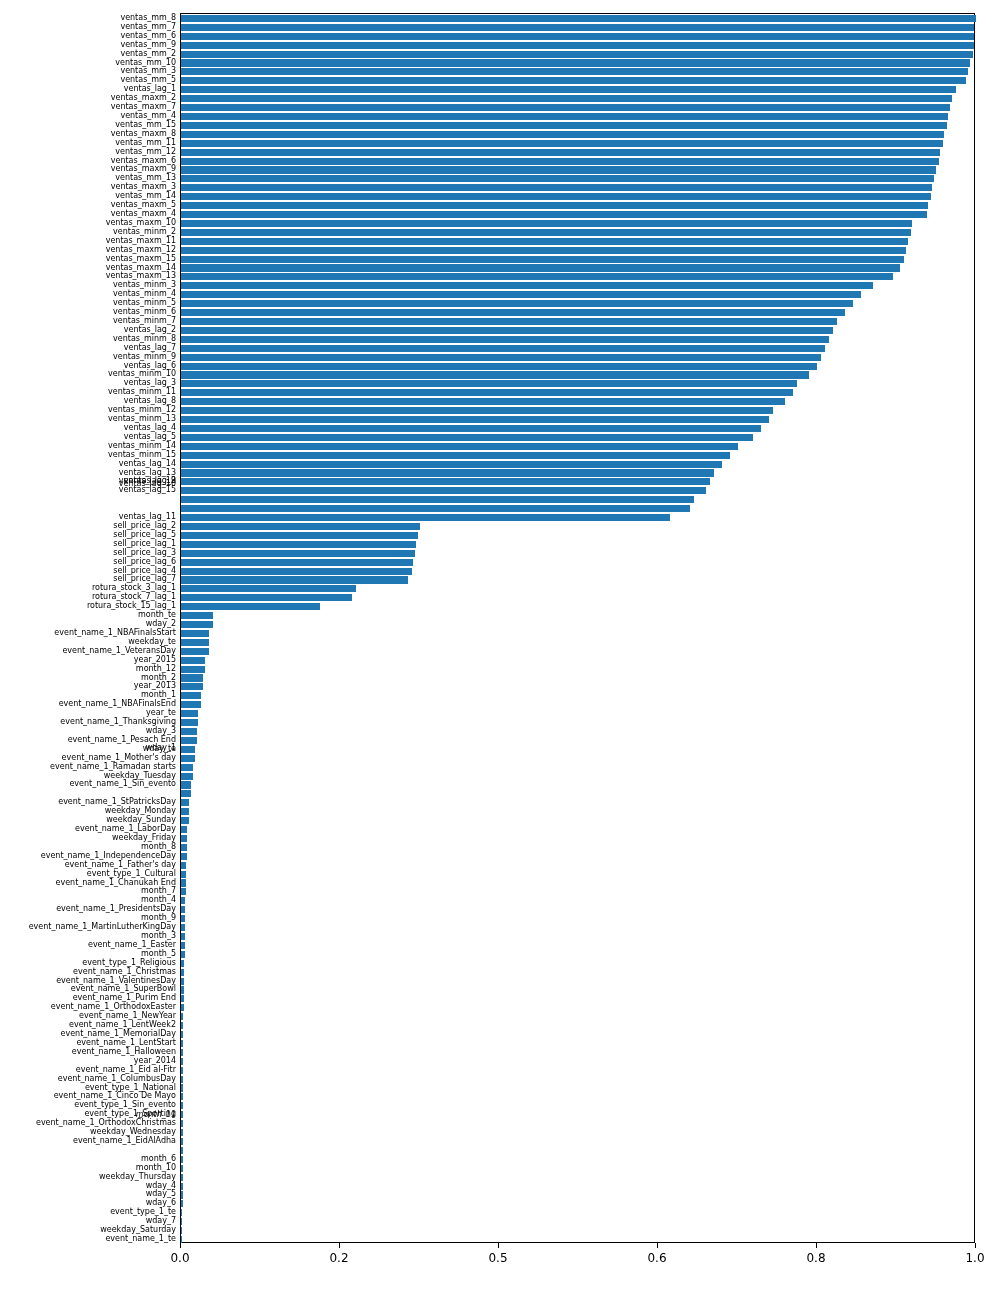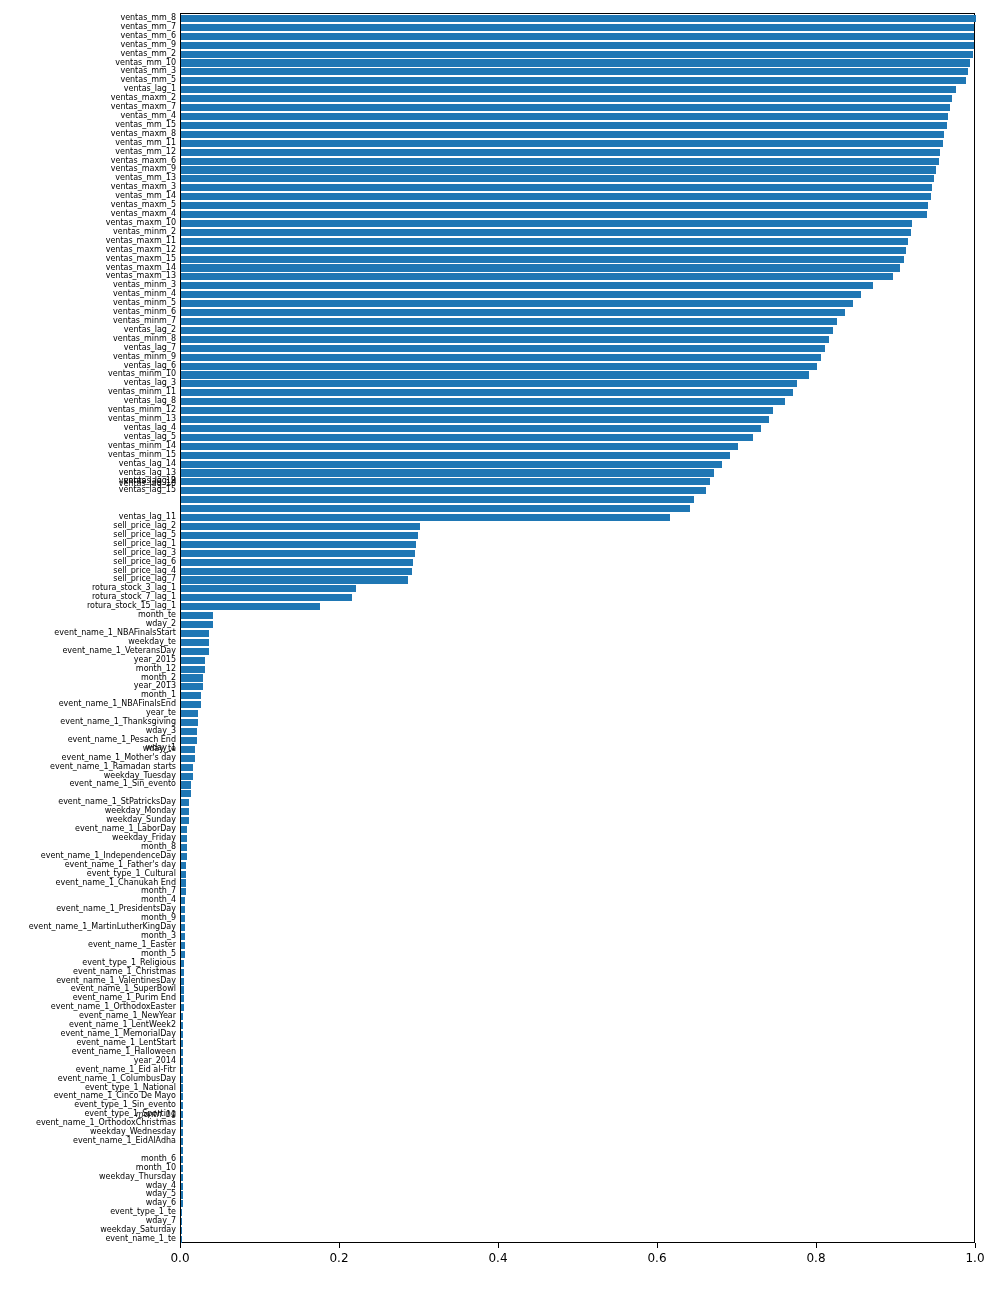--- a/index.html
+++ b/index.html
@@ -358,21 +358,21 @@
         <div class="bar" style="left: 0px; top: 1213.07px; width: 0.795px; height: 7.13043px;"></div>
         <div class="bar" style="left: 0px; top: 1221.98px; width: 0.795px; height: 7.13043px;"></div>
       </div>
   </div>
   <div class="xaxis" id="xaxis">
       <div class="xtick" style="left: 0px;"></div>
       <div class="xticklabel" style="left: 0px;">0.0</div>
       <div class="xtick" style="left: 159px;"></div>
       <div class="xticklabel" style="left: 159px;">0.2</div>
       <div class="xtick" style="left: 318px;"></div>
-      <div class="xticklabel" style="left: 318px;">0.4</div>
+      <div class="xticklabel" style="left: 318px;">0.5</div>
       <div class="xtick" style="left: 477px;"></div>
       <div class="xticklabel" style="left: 477px;">0.6</div>
       <div class="xtick" style="left: 636px;"></div>
       <div class="xticklabel" style="left: 636px;">0.8</div>
       <div class="xtick" style="left: 795px;"></div>
       <div class="xticklabel" style="left: 795px;">1.0</div>
     </div>
 </div>
 
 </body></html>

